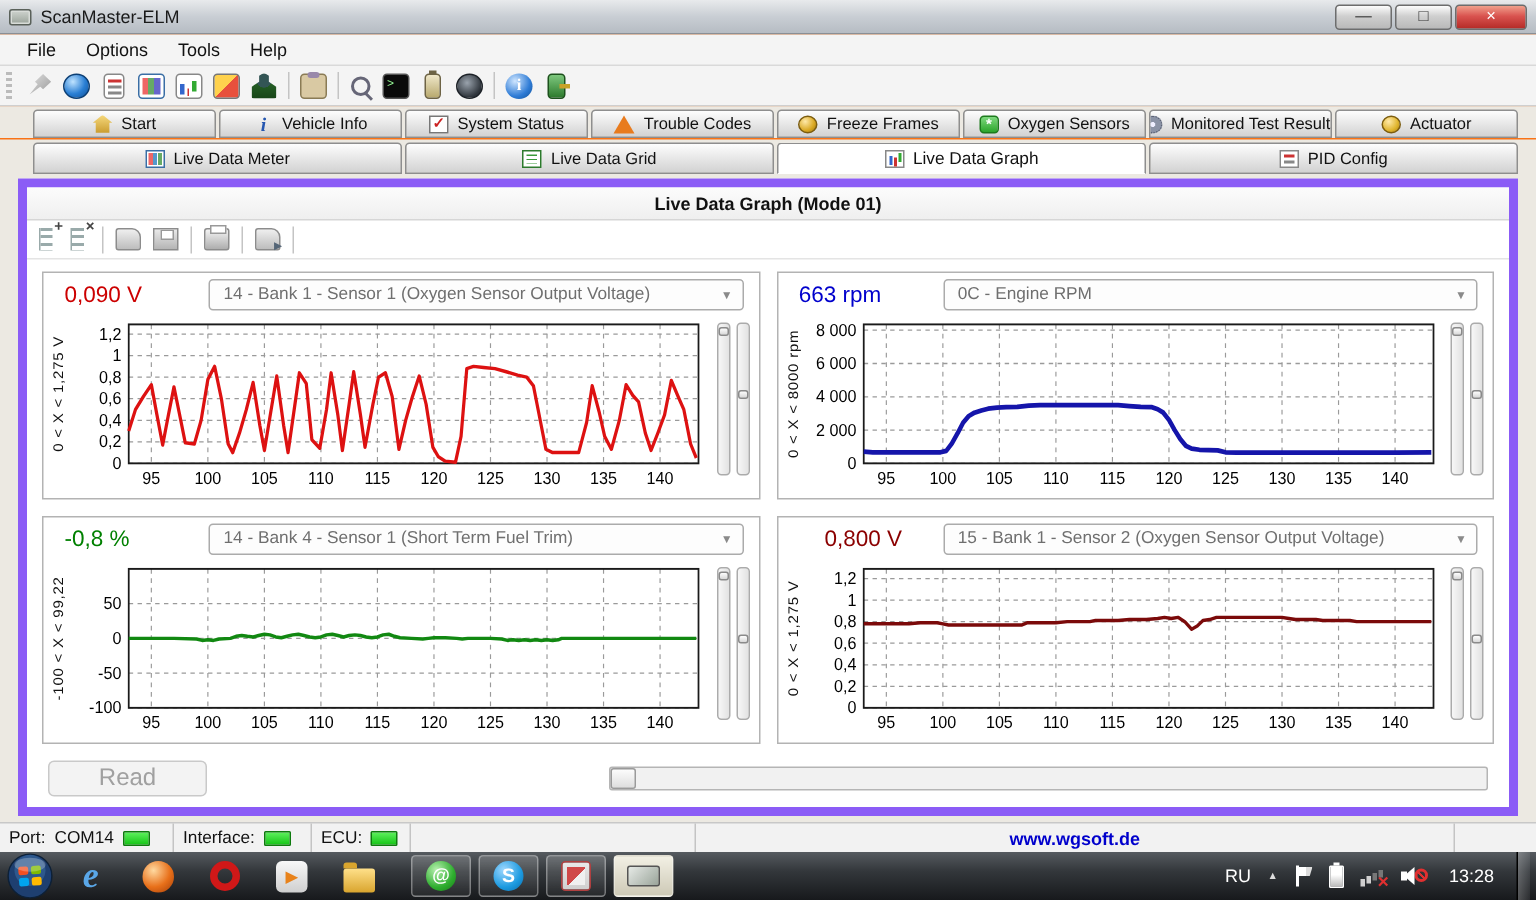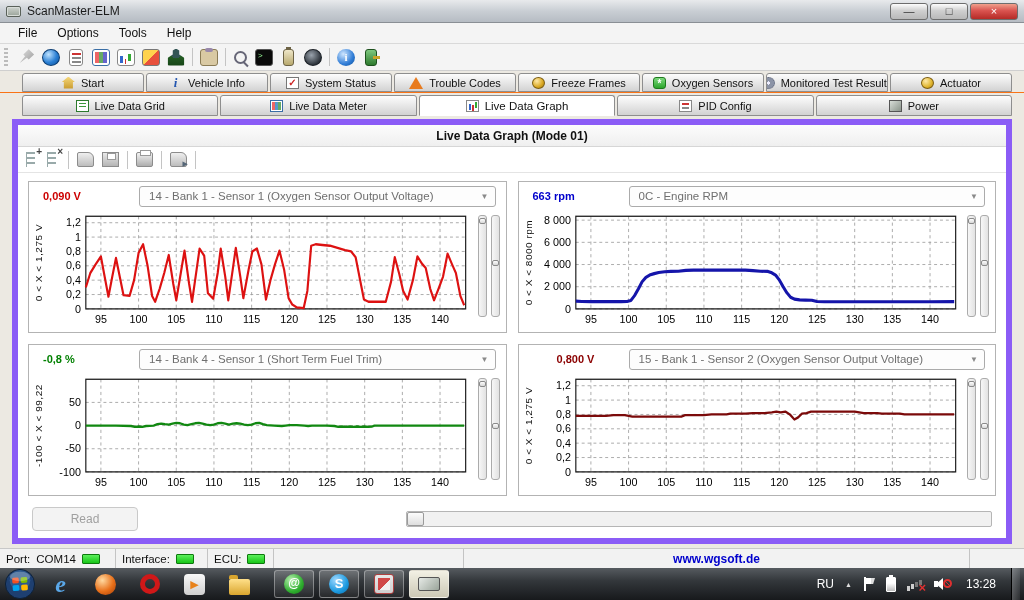--- a/index.html
+++ b/index.html
@@ -87,36 +87,36 @@
   .gt-save{background:linear-gradient(#e9e9e9,#b5b5b5);border:1px solid #8c8c8c;}
   .gt-save:before{content:"";position:absolute;left:4px;top:0;width:7px;height:5px;background:#fff;border:1px solid #999;}
   .gt-print{background:linear-gradient(#f3f3f3,#aeaeae);border:1px solid #8c8c8c;border-radius:2px;}
   .gt-print:before{content:"";position:absolute;left:3px;top:-3px;width:9px;height:4px;background:#fff;border:1px solid #999;}
   .gt-export{background:linear-gradient(#efefef,#bdbdbd);border:1px solid #8c8c8c;border-radius:2px 6px 2px 2px;}
   .gt-export:after{content:"\25b6";position:absolute;right:-2px;bottom:-2px;font-size:7px;color:#567;}
 
   .grid4{flex:1 1 auto;display:grid;grid-template-columns:1fr 1fr;grid-template-rows:1fr 1fr;gap:11px;padding:8px 10px 4px 10px;min-height:0;}
   .gpanel{border:1px solid #b3b3b3;background:#fff;display:flex;flex-direction:column;min-height:0;}
   .gheader{height:28px;display:flex;align-items:center;gap:10px;padding:0 10px 0 14px;flex:0 0 auto;}
-  .gvalue{font-weight:bold;font-size:11px;width:86px;flex:0 0 auto;}
+  .gvalue{font-weight:normal;font-size:15px;width:86px;flex:0 0 auto;}
   .gcombo{flex:1 1 auto;height:21px;border:1px solid #ababab;border-radius:3px;background:#fdfdfd;display:flex;align-items:center;padding:0 6px 0 9px;color:#6f6f6f;font-size:11.5px;white-space:nowrap;overflow:hidden;}
   .gcombo .arrow{margin-left:auto;color:#8a8a8a;font-size:8px;}
   .gbody{flex:1 1 auto;display:flex;min-height:0;padding:1px 2px 1px 2px;}
   .gsvg{flex:1 1 auto;height:100%;}
   svg text{font-family:"Liberation Sans",sans-serif;}
   .grid-line{stroke:#9a9a9a;stroke-width:0.8;stroke-dasharray:3 3;}
   .frame{fill:none;stroke:#1a1a1a;stroke-width:1.2;}
   .tick{font-size:11px;fill:#000;}
   .ytitle{font-size:9.5px;fill:#111;letter-spacing:0.5px;}
   .gsliders{flex:0 0 30px;display:flex;gap:4px;padding:4px 2px 14px 4px;}
   .strack{width:9px;height:100%;border:1px solid #ababab;border-radius:3px;background:linear-gradient(90deg,#f7f7f7,#e2e2e2);position:relative;}
   .sthumb{position:absolute;left:0px;width:7px;height:6px;background:linear-gradient(#fdfdfd,#d8d8d8);border:1px solid #8a8a8a;border-radius:2px;}
 
   .bottomrow{height:38px;display:flex;align-items:center;padding:0 14px;gap:10px;flex:0 0 auto;}
-  .btn{width:106px;height:24px;border:1px solid #8f8f8f;border-radius:4px;background:linear-gradient(#fdfdfd,#e9e9e9 50%,#d8d8d8);font-size:12px;color:#111;display:flex;align-items:center;justify-content:center;}
+  .btn{width:106px;height:24px;border:1px solid #8f8f8f;border-radius:4px;background:linear-gradient(#fdfdfd,#e9e9e9 50%,#d8d8d8);font-size:16px;color:#111;display:flex;align-items:center;justify-content:center;}
   .btn.disabled{color:#a0a0a0;background:#f3f3f3;border-color:#c9c9c9;}
   .hscroll{margin-left:auto;width:586px;height:16px;border:1px solid #b5b5b5;background:#f1f1f1;position:relative;border-radius:2px;}
   .hthumb{position:absolute;left:0;top:0;width:17px;height:14px;background:linear-gradient(#fcfcfc,#dedede);border:1px solid #9a9a9a;border-radius:2px;}
 
   
   .statusbar{height:20px;background:#f2f2f2;border-top:1px solid #c8c8c8;display:flex;align-items:center;flex:0 0 auto;font-size:11.5px;color:#111;}
   .ssec{height:100%;display:flex;align-items:center;border-right:1px solid #c4c4c4;padding:0 6px;gap:6px;}
   .led{width:18px;height:10px;background:linear-gradient(#5cf05c,#17c517);border:1px solid #0d7a0d;border-radius:1px;}
   .slink{flex:1;justify-content:center;color:#0000cc;font-weight:bold;font-size:12px;}
   .sright{width:54px;border-right:none;}
@@ -230,38 +230,34 @@
         <span>Monitored Test Results</span>
       </div>
     <div class="tab">
         <span class="tico ti-act"></span>
         <span>Actuator</span>
       </div>
   </div>
 
   <div class="tabs row2">
     <div class="tab">
+        <span class="tico ti-gridm"></span>
+        <span>Live Data Meter</span>
+      </div>
+    <div class="tab">
         <span class="tico ti-list"></span>
         <span>Live Data Grid</span>
-      </div>
-    <div class="tab">
-        <span class="tico ti-gridm"></span>
-        <span>Live Data Meter</span>
       </div>
     <div class="tab active">
         <span class="tico ti-chart"></span>
         <span>Live Data Graph</span>
       </div>
     <div class="tab">
         <span class="tico ti-pid"></span>
         <span>PID Config</span>
-      </div>
-    <div class="tab">
-        <span class="tico ti-chip"></span>
-        <span>Power</span>
       </div>
   </div>
 
   <div class="content">
     <div class="content-inner">
       <div class="panel-header">Live Data Graph (Mode 01)</div>
 
       <div class="gtoolbar">
         <span class="gtb gt-tree add"></span>
         <span class="gtb gt-tree del"></span>

